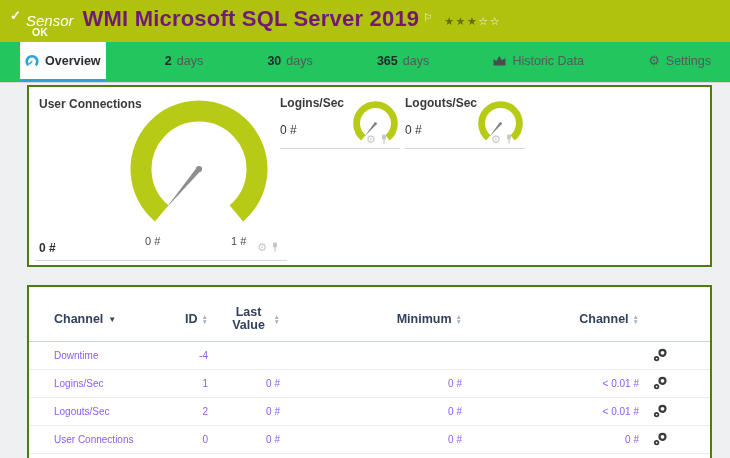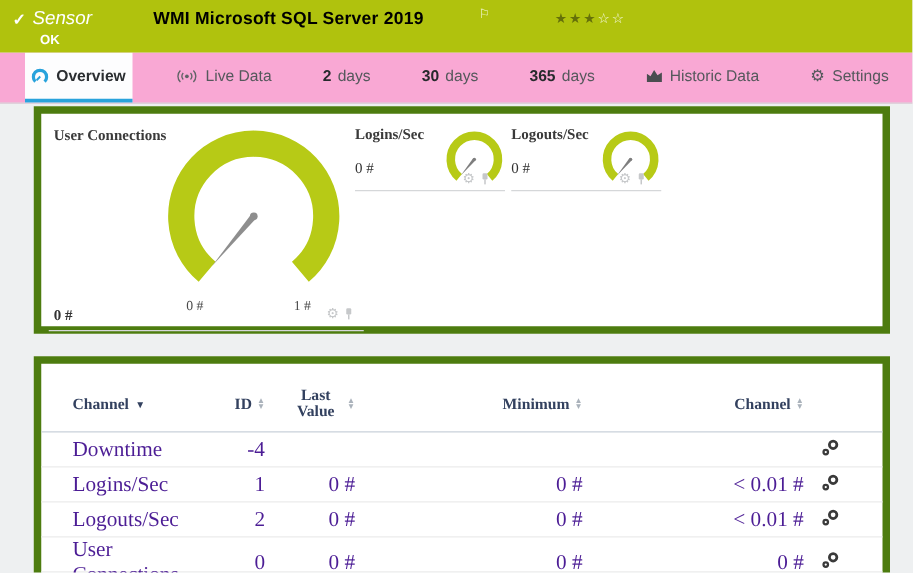--- a/index.html
+++ b/index.html
@@ -2,41 +2,41 @@
 <html><head>
 <meta charset="utf-8">
 <style>
   * { margin:0; padding:0; box-sizing:border-box; }
   html,body { width:730px; height:458px; overflow:hidden; }
   body { font-family:"Liberation Sans", sans-serif; background:#eef0f1; color:#3b3b3b; }
 
   
   .topbar { position:relative; height:42px; background:#b0c20d; }
   .check { position:absolute; left:10px; top:8px; color:#fff; font-size:13px; font-weight:bold; }
-  .title-row { position:absolute; left:26px; top:6px; display:flex; align-items:baseline;gap:40px; }
+  .title-row { position:absolute; left:26px; top:6px; display:flex; align-items:baseline; }
   .kind { font-style:italic; font-size:15px; color:#fff; margin-right:9px; }
-  .sensor-title { font-size:14px; font-weight:bold; color:#000000; letter-spacing:.2px; }
+  .sensor-title { font-size:22px; font-weight:bold; color:#701a75; letter-spacing:.2px; }
   .flag { color:#f2f6d8; font-size:10px; margin-left:4px; position:relative; top:-5px; }
   .stars { margin-left:12px; font-size:11px; letter-spacing:1.5px; position:relative; top:-1px; cursor:default; }
   .stars .fill { color:#65700a; }
   .stars .empty { color:#f4f8dd; }
   .status-ok { position:absolute; left:32px; top:26px; color:#fff; font-size:10.5px; font-weight:bold; }
 
   
-  .tabbar { height:41px; background:#f9a8d4; border-bottom:1px solid #d7d9db;
+  .tabbar { height:41px; background:#22c55e; border-bottom:1px solid #d7d9db;
             display:flex; justify-content:space-between; padding:0 14px 0 20px; }
   .tab { display:flex; align-items:center; gap:6px; font-size:12.5px; color:#55585c;
          border-bottom:3px solid transparent; padding:0 5px; cursor:pointer; }
   .tab b { color:#26292c; font-weight:bold; margin-right:-1px; }
   .tab.active { color:#2b2e31; font-weight:bold; border-bottom-color:#29a3dc; background:#fdfdfe; }
   .tab .gear-glyph { font-size:13px; color:#55585c; }
 
   
   .content { margin:2px 18px 0 27px; }
-  .panel { background:#fff; border:6px solid #4d7c0f;font-family:Liberation Serif, serif; }
+  .panel { background:#fff; border:2px solid #4d7c0f; }
   .gauge-panel { position:relative; height:182px; margin-bottom:18px; }
 
   .gblock { position:absolute; border-bottom:1px solid #d5d7d9; }
   .gblock.big   { left:6px;  top:4px; width:252px; height:170px; }
   .gblock.small1{ left:251px; top:4px; width:120px; height:58px; }
   .gblock.small2{ left:376px; top:4px; width:120px; height:58px; }
   .g-title { position:absolute; left:4px; top:6px; font-size:12px; font-weight:bold; color:#3a3a3a; }
   .gblock.small1 .g-title, .gblock.small2 .g-title { left:0; top:5px; }
   .gauge-big { position:absolute; left:92px; top:6px; width:144px; height:132px; }
   .gauge-small { position:absolute; right:1px; top:9px; width:47px; height:43px; }
@@ -55,21 +55,21 @@
   .trow, .thead { display:grid; grid-template-columns:120px 34px 72px 182px 177px 50px;
                   padding-left:25px; align-items:center; }
   .thead { height:55px; border-bottom:1px solid #c9d1da; font-size:12.5px; font-weight:bold;
            color:#33415f; padding-top:10px; }
   .th { display:flex; justify-content:flex-end; align-items:center; cursor:pointer; }
   .th.first { justify-content:flex-start; }
   .th .wrap2 { max-width:42px; text-align:center; line-height:13px; }
   .caret { font-size:8px; color:#33415f; margin-left:5px; }
   .sortstack { display:inline-flex; flex-direction:column; margin-left:4px; color:#aab2bb;
                font-size:6.5px; line-height:5px; }
-  .trow { height:28px; border-bottom:1px solid #ececec; font-size:17px; color:#4c1d95; }
+  .trow { height:28px; border-bottom:1px solid #ececec; font-size:10px; color:#8b5cf6; }
   .cell-r { text-align:right; }
   .cell-icon { padding-left:14px; }
   .row-gears { cursor:pointer; display:inline-block; }
 </style>
 </head>
 <body>
 
 <div class="topbar">
   <span class="check">✓</span>
   <div class="title-row">
@@ -81,30 +81,20 @@
   <span class="status-ok">OK</span>
 </div>
 
 <div class="tabbar">
   <div class="tab active">
     <svg width="14" height="14" viewBox="0 0 14 14">
       <path d="M 3.3 11.3 A 5.3 5.3 0 1 1 10.7 11.3" fill="none" stroke="#29a3dc" stroke-width="2.6"></path>
       <line x1="7.2" y1="7.2" x2="4.3" y2="10.2" stroke="#29a3dc" stroke-width="1.5"></line>
     </svg>
     <span>Overview</span>
-  </div>
-  <div class="tab">
-    <svg width="17" height="12" viewBox="0 0 17 12">
-      <circle cx="8.5" cy="6" r="1.5" fill="#606366"></circle>
-      <path d="M 5.6 3.4 A 3.6 3.6 0 0 0 5.6 8.6" fill="none" stroke="#606366" stroke-width="1.1"></path>
-      <path d="M 3.3 1.4 A 6.4 6.4 0 0 0 3.3 10.6" fill="none" stroke="#606366" stroke-width="1.1"></path>
-      <path d="M 11.4 3.4 A 3.6 3.6 0 0 1 11.4 8.6" fill="none" stroke="#606366" stroke-width="1.1"></path>
-      <path d="M 13.7 1.4 A 6.4 6.4 0 0 1 13.7 10.6" fill="none" stroke="#606366" stroke-width="1.1"></path>
-    </svg>
-    <span>Live Data</span>
   </div>
   <div class="tab">
     <b>2</b>
     <span>days</span>
   </div>
   <div class="tab">
     <b>30</b>
     <span>days</span>
   </div>
   <div class="tab">

